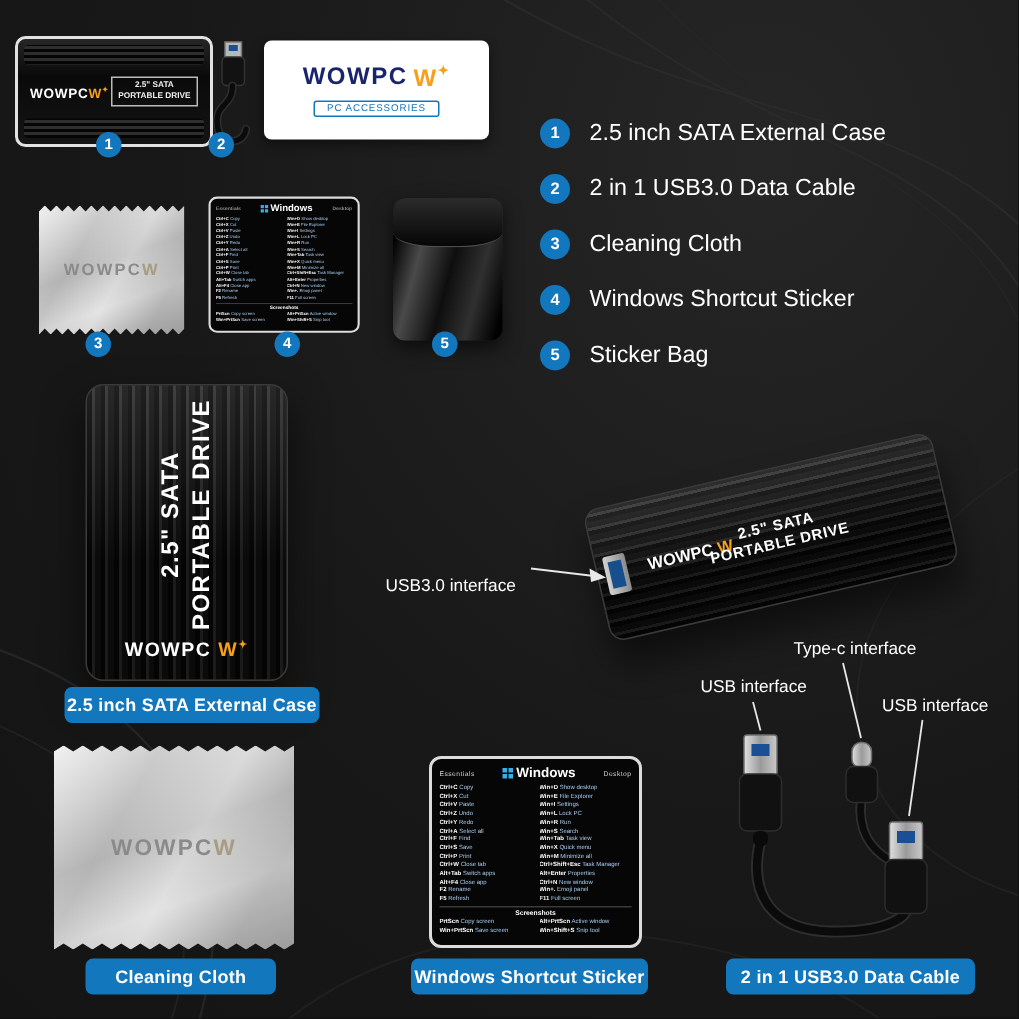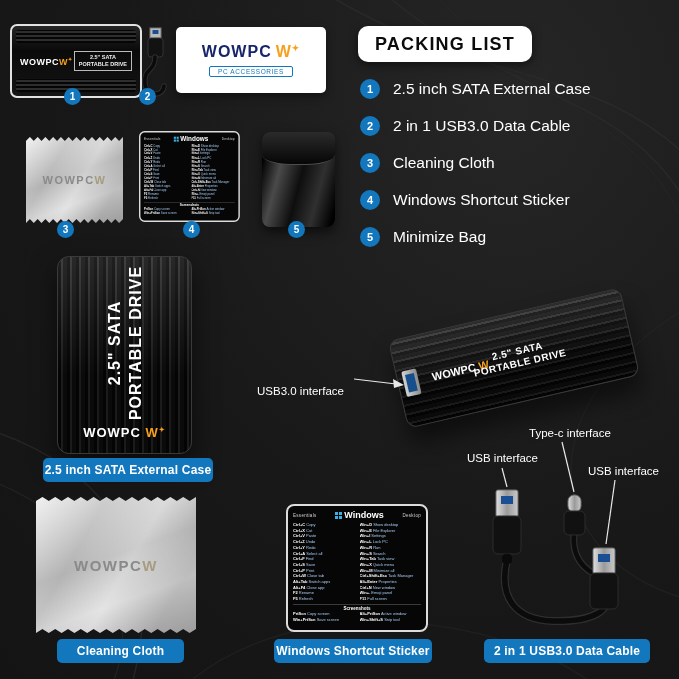--- a/index.html
+++ b/index.html
@@ -150,41 +150,40 @@
   </svg>
 
   <span class="pbadge" style="left:64px;top:88px">1</span>
   <span class="pbadge" style="left:139px;top:88px">2</span>
 
   <div class="brand-card">
     <div class="bc-name"><span>WOWPC</span><span class="wmark">W</span><span class="wstar">✦</span></div>
     <div class="bc-sub">PC ACCESSORIES</div>
   </div>
 
-  <div class="packing-box">PACKING LIST</div>
   <div class="packing-list">
       <div class="pl-row">
         <span class="badge">1</span>
         <span class="pl-label">2.5 inch SATA External Case</span>
       </div>
       <div class="pl-row">
         <span class="badge">2</span>
         <span class="pl-label">2 in 1 USB3.0 Data Cable</span>
       </div>
       <div class="pl-row">
         <span class="badge">3</span>
         <span class="pl-label">Cleaning Cloth</span>
       </div>
       <div class="pl-row">
         <span class="badge">4</span>
         <span class="pl-label">Windows Shortcut Sticker</span>
       </div>
       <div class="pl-row">
         <span class="badge">5</span>
-        <span class="pl-label">Minimize Bag</span>
+        <span class="pl-label">Sticker Bag</span>
       </div>
     </div>
 
   <div class="cloth cloth-sm">
     <span class="cloth-logo"><span>WOWPC</span><span class="wmark">W</span></span>
   </div>
 
   <div class="sticker-sm-wrap">
     <div class="sticker">
       <div class="st-head">

